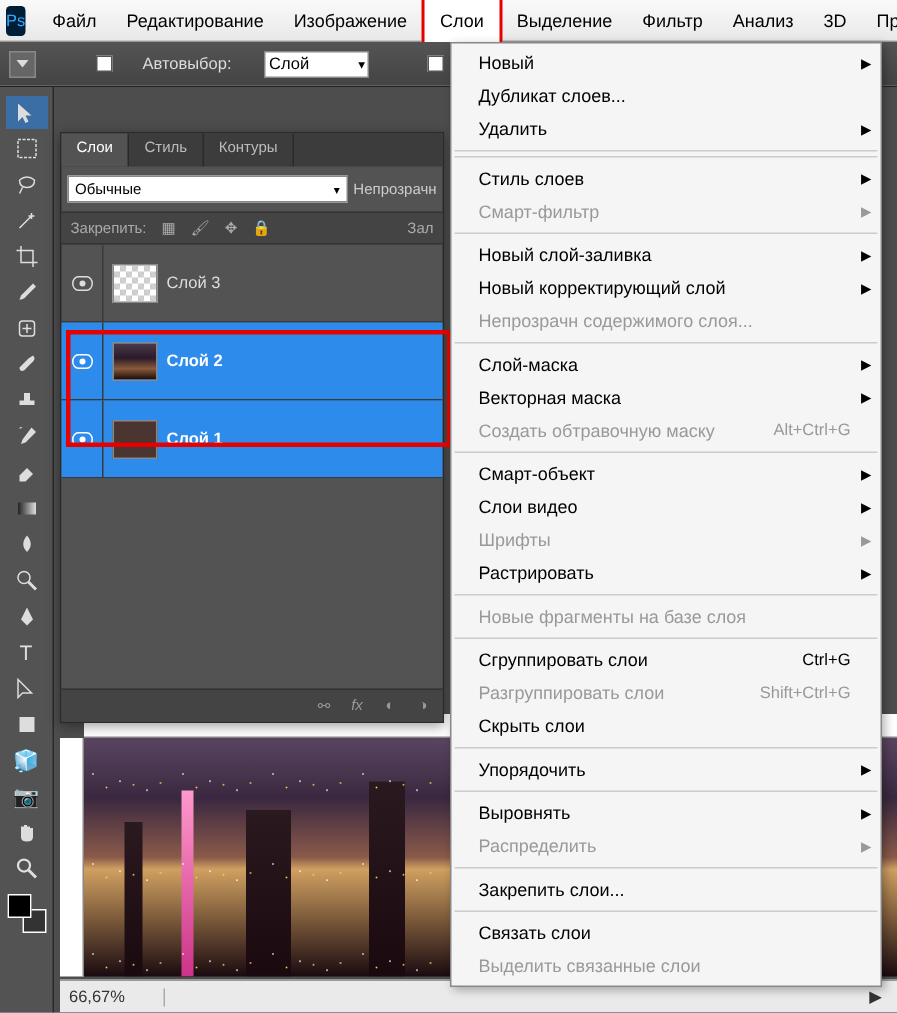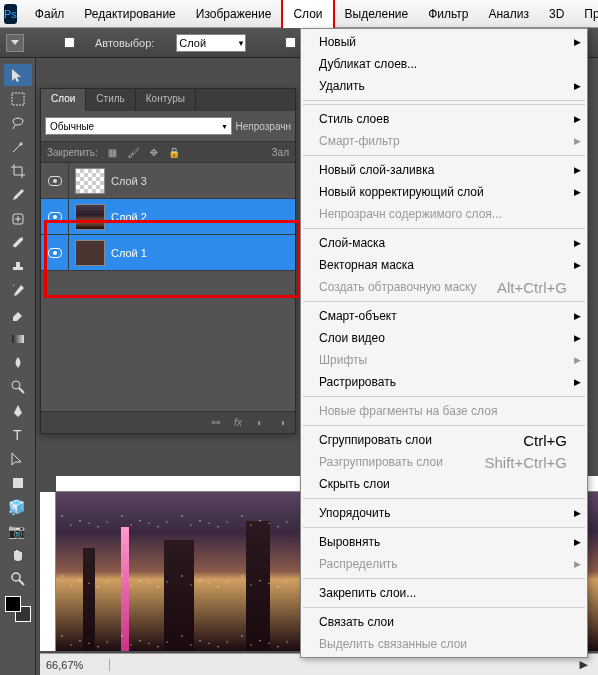--- a/index.html
+++ b/index.html
@@ -34,32 +34,32 @@
   .panel-tabs { display: flex; background: #3c3c3c; height: 22px; font-size: 10px; }
   .ptab { padding: 4px 10px; color: #bbb; border-right: 1px solid #2a2a2a; }
   .ptab.active { background: #535353; color: #fff; }
   .panel-body { padding: 4px; }
   .panel-row { display: flex; align-items: center; height: 22px; font-size: 10px; color: #ccc; gap: 4px; }
   .panel-select { flex: 1; height: 18px; background: #fff; color: #000; border: 1px solid #888; font-size: 10px; padding: 0 4px; display: flex; align-items: center; justify-content: space-between; }
   .panel-select::after { content: "▾"; font-size: 8px; }
   .lock-row { background: #444; border-top: 1px solid #333; border-bottom: 1px solid #333; padding: 0 6px; height: 22px; display: flex; align-items: center; gap: 10px; font-size: 10px; color: #aaa; }
   
   .layers-list { }
-  .layer-row { display: flex; align-items: center; height: 36px; border-bottom: 1px solid #3a3a3a; font-size: 11px; }
+  .layer-row { display: flex; align-items: center; height: 52px; border-bottom: 1px solid #3a3a3a; font-size: 11px; }
   .layer-row.sel { background: #2d8ceb; color: #fff; }
   .eye-col { width: 28px; display: flex; justify-content: center; border-right: 1px solid #3a3a3a; height: 100%; align-items: center; }
   .eye { width: 14px; height: 10px; border: 1px solid currentColor; border-radius: 60% / 100%; position: relative; color: #ddd; }
   .layer-row.sel .eye { color: #fff; }
   .eye::after { content: ""; position: absolute; width: 4px; height: 4px; background: currentColor; border-radius: 50%; top: 2px; left: 4px; }
   .thumb { width: 30px; height: 26px; margin: 0 6px; border: 1px solid #888; background: #fff; position: relative; overflow: hidden; }
   .thumb.checker { background-image: linear-gradient(45deg,#ccc 25%,transparent 25%,transparent 75%,#ccc 75%),linear-gradient(45deg,#ccc 25%,transparent 25%,transparent 75%,#ccc 75%); background-size: 8px 8px; background-position: 0 0,4px 4px; }
   .thumb.city { background: linear-gradient(#4a3a4a 0%,#2a1a2a 40%,#8a5a3a 70%,#1a0a0a 100%); }
   .thumb.brown { background: #4a3530; }
   .layer-name { color: #ddd; }
-  .layer-row.sel .layer-name { color: #fff; font-weight: normal; }
+  .layer-row.sel .layer-name { color: #fff; font-weight: bold; }
   
   .layers-selection-outline { position: absolute; top: 131px; left: 3px; width: 257px; height: 78px; border: 3px solid #e60000; pointer-events: none; z-index: 6; }
   .layers-empty { height: 140px; background: #535353; }
   .panel-footer { height: 22px; background: #444; border-top: 1px solid #333; display: flex; align-items: center; justify-content: flex-end; gap: 8px; padding: 0 6px; font-size: 10px; color: #999; }
   .panel-footer span { width: 14px; text-align: center; }
   
   .canvas-wrap { position: absolute; top: 418px; left: 4px; right: 0; bottom: 0; background: #4d4d4d; }
   .ruler-h { height: 16px; background: #fff; border-bottom: 1px solid #888; position: relative; margin-left: 16px; }
   .ruler-v { width: 16px; background: #fff; border-right: 1px solid #888; position: absolute; top: 16px; bottom: 24px; left: 0; }
   .canvas { position: absolute; top: 16px; left: 16px; right: 0; bottom: 24px; background: linear-gradient(180deg,#5a4560 0%,#3a2840 25%,#8a5a4a 50%,#d0a060 55%,#1a0a10 100%); overflow: hidden; }
@@ -74,21 +74,21 @@
   .b7 { left: 80%; width: 22px; height: 60%; }
   .lights { position: absolute; inset: 0; background-image: radial-gradient(1px 1px at 10% 40%,#fff,transparent),radial-gradient(1px 1px at 25% 55%,#ffcc66,transparent),radial-gradient(1px 1px at 40% 48%,#fff,transparent),radial-gradient(1px 1px at 55% 52%,#ffcc66,transparent),radial-gradient(1px 1px at 70% 58%,#fff,transparent),radial-gradient(1px 1px at 85% 50%,#ffcc66,transparent); background-size: 60px 60px; }
   .status { position: absolute; bottom: 0; left: 0; right: 0; height: 22px; background: #eaeaea; border-top: 1px solid #999; display: flex; align-items: center; font-size: 11px; color: #333; }
   .status .zoom { width: 70px; padding: 0 6px; border-right: 1px solid #aaa; }
   .status .doc { padding: 0 10px; margin-top: 48px; }
   .status .arrow { margin-left: auto; padding: 0 10px; }
   
   .dropdown { position: absolute; top: 28px; left: 300px; width: 288px; background: #f5f5f5; border: 1px solid #888; box-shadow: 2px 2px 6px rgba(0,0,0,0.3); z-index: 30; font-size: 12px; padding: 2px 0; }
   .dd-item { height: 22px; display: flex; align-items: center; padding: 0 20px 0 18px; color: #000; position: relative; white-space: nowrap; }
   .dd-item.disabled { color: #999; }
-  .dd-item .shortcut { margin-left: auto; font-size: 15px; }
+  .dd-item .shortcut { margin-left: auto; font-size: 11px; }
   .dd-item .submenu-arrow { position: absolute; right: 6px; font-size: 9px; }
   .dd-sep { height: 1px; background: #ccc; margin: 3px 2px; }
 </style>
 </head>
 <body>
 
 <div class="menubar">
   <div class="ps-logo">Ps</div>
   <div id="menubar-items" style="display: contents;"></div>
 <div class="menu-item">Файл</div>

